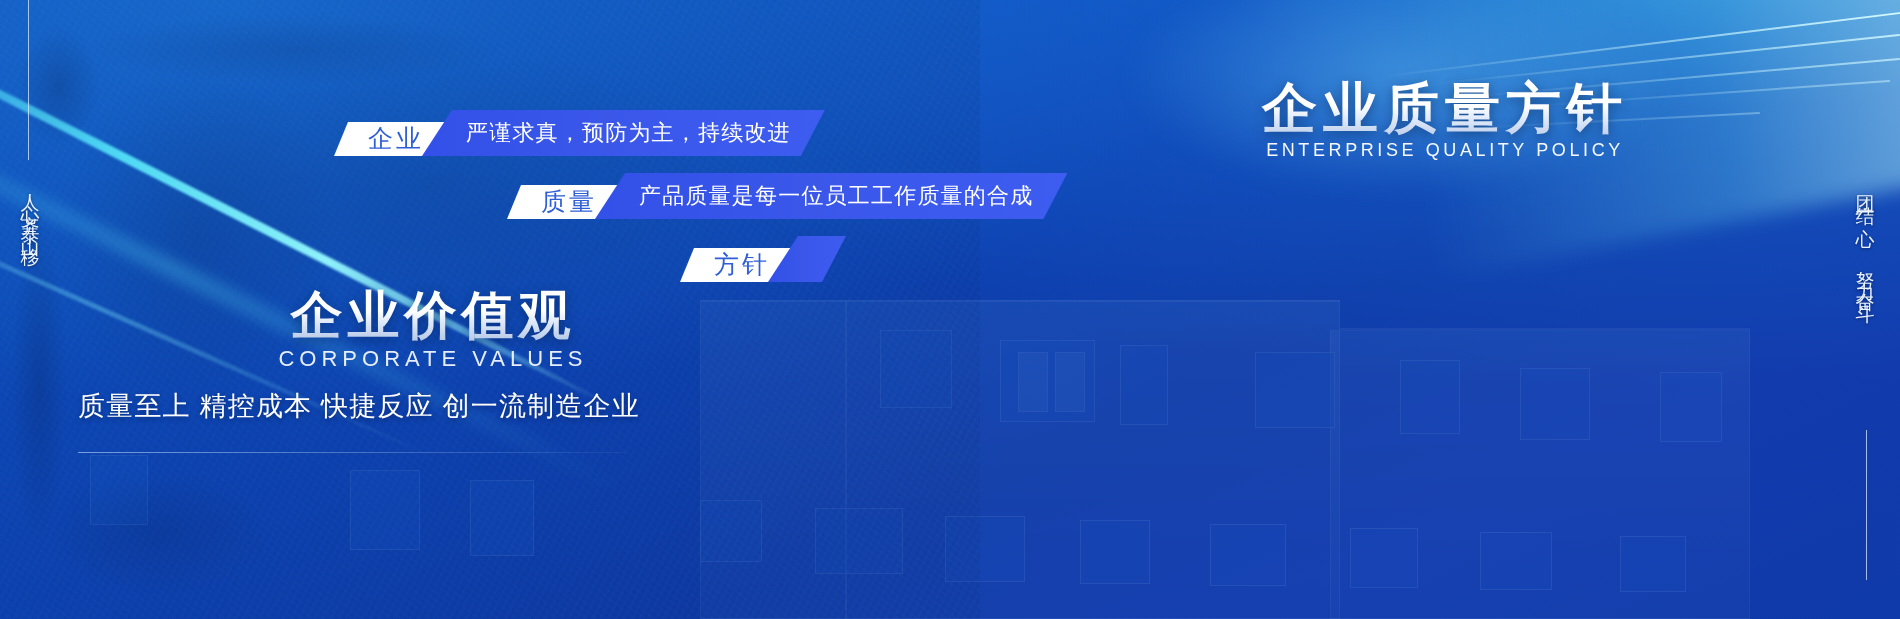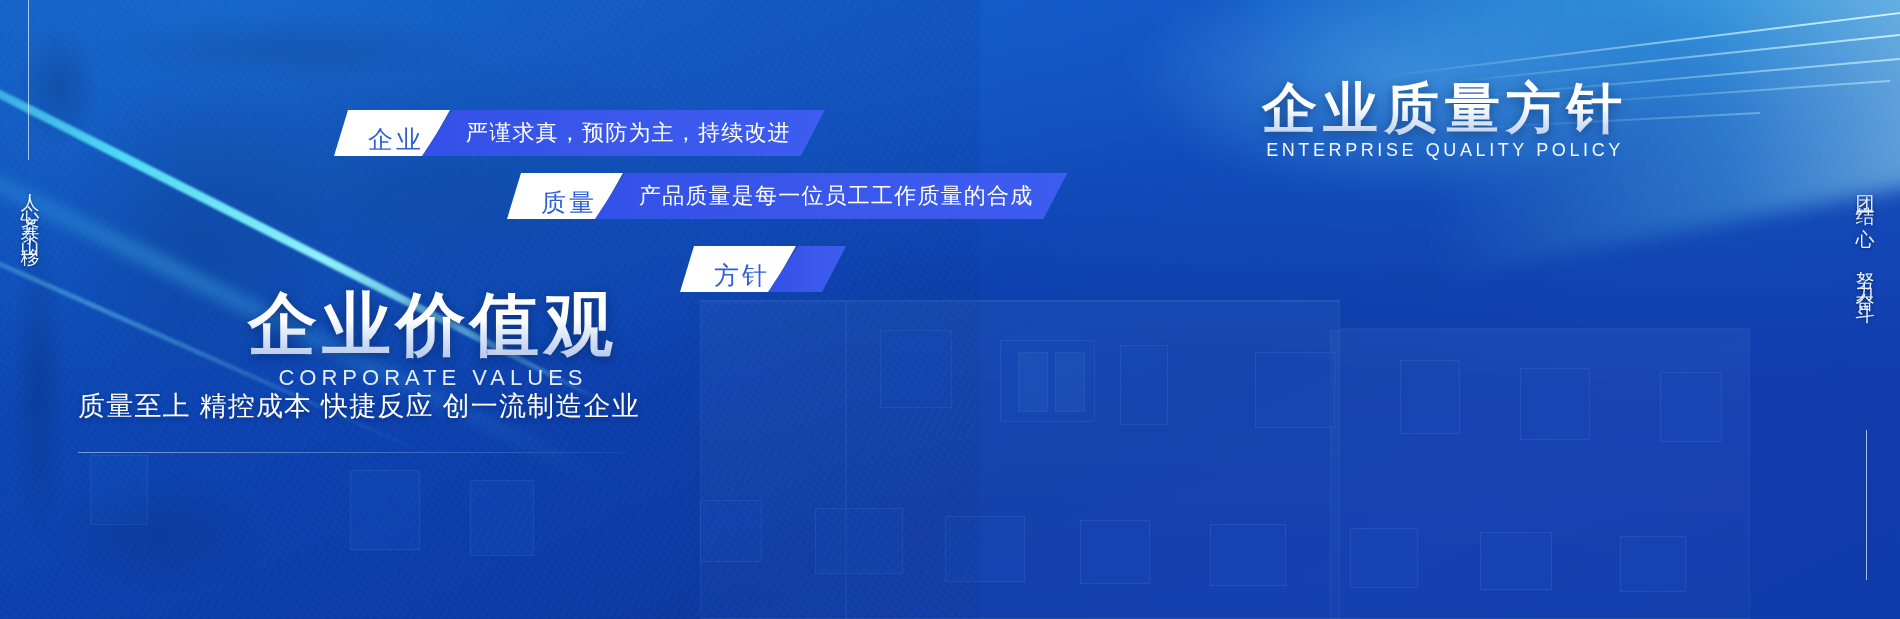--- a/index.html
+++ b/index.html
@@ -102,21 +102,21 @@
     filter:drop-shadow(0 3px 6px rgba(2,20,60,.45));
   }
   .rightHead .en{
     font-size:18px; letter-spacing:3.6px; color:#ffffff;
     font-weight:400; opacity:.96;
   }
 
   
   .leftHead{ position:absolute; left:198px; top:286px; width:470px; text-align:center; }
   .leftHead .cn{
-    font-size:69px; font-weight:bold; letter-spacing:5px; line-height:1.12;
+    font-size:52px; font-weight:bold; letter-spacing:5px; line-height:1.12;
     background:linear-gradient(180deg,#ffffff 0%,#ffffff 42%,#dfe9f9 62%,#afc3e4 100%);
     -webkit-background-clip:text; background-clip:text; color:transparent;
     -webkit-text-fill-color:transparent;
     filter:drop-shadow(0 3px 6px rgba(2,20,60,.45));
   }
   .leftHead .en{
     margin-top:2px; font-size:22px; letter-spacing:5px; color:#f2f7ff; opacity:.95;
   }
   .leftSlogan{
     position:absolute; left:78px; top:388px; width:600px;
@@ -124,24 +124,25 @@
     text-shadow:0 2px 5px rgba(2,18,55,.45);
   }
   .leftRule{
     position:absolute; left:78px; top:452px; width:548px; height:1px;
     background:linear-gradient(90deg,rgba(210,230,255,.55),rgba(210,230,255,.05));
   }
 
   
   .ribbon{ position:absolute; height:46px; display:flex; align-items:stretch; }
   .rb-key{
-    position:relative; background:#ffffff; display:flex; align-items:flex-end;
+    position:relative; background:#ffffff; display:flex; align-items:flex-start;
     justify-content:center; padding:0 26px 0 34px;
     clip-path:polygon(14px 0, 100% 0, calc(100% - 26px) 100%, 0 100%);
     box-shadow:0 3px 10px rgba(3,22,66,.25);
+    margin-top:12px;
   }
   .rb-key span{
     color:#2f5fd6; font-size:25px; font-weight:500; letter-spacing:3px;
     white-space:nowrap;
   }
   .rb-notch{
     position:absolute; left:26px; bottom:-11px; width:22px; height:11px;
     background:#ffffff; clip-path:polygon(0 0,100% 0,50% 100%);
   }
   .rb-val{
@@ -154,21 +155,21 @@
   .rb-val span{
     color:#ffffff; font-size:22px; letter-spacing:1.2px; white-space:nowrap;
   }
   .rb-valnotch{
     position:absolute; right:34px; bottom:-11px; width:24px; height:11px;
     background:#3a57ea; clip-path:polygon(0 0,100% 0,50% 100%);
   }
 
   .row1{ left:334px; top:110px; }
   .row2{ left:507px; top:173px; }
-  .row3{ left:680px; top:246px; }
+  .row3{ left:680px; top:236px; }
 </style>
 </head>
 <body>
 
 <div class="stage">
 
   <div class="photo">
     <div class="bldg" style="left:700px;  top:300px; width:640px; height:319px;"></div>
     <div class="bldg" style="left:1330px; top:330px; width:420px; height:289px;"></div>
     <div class="roofline" style="left:700px; top:300px; width:640px; height:2px;"></div>

